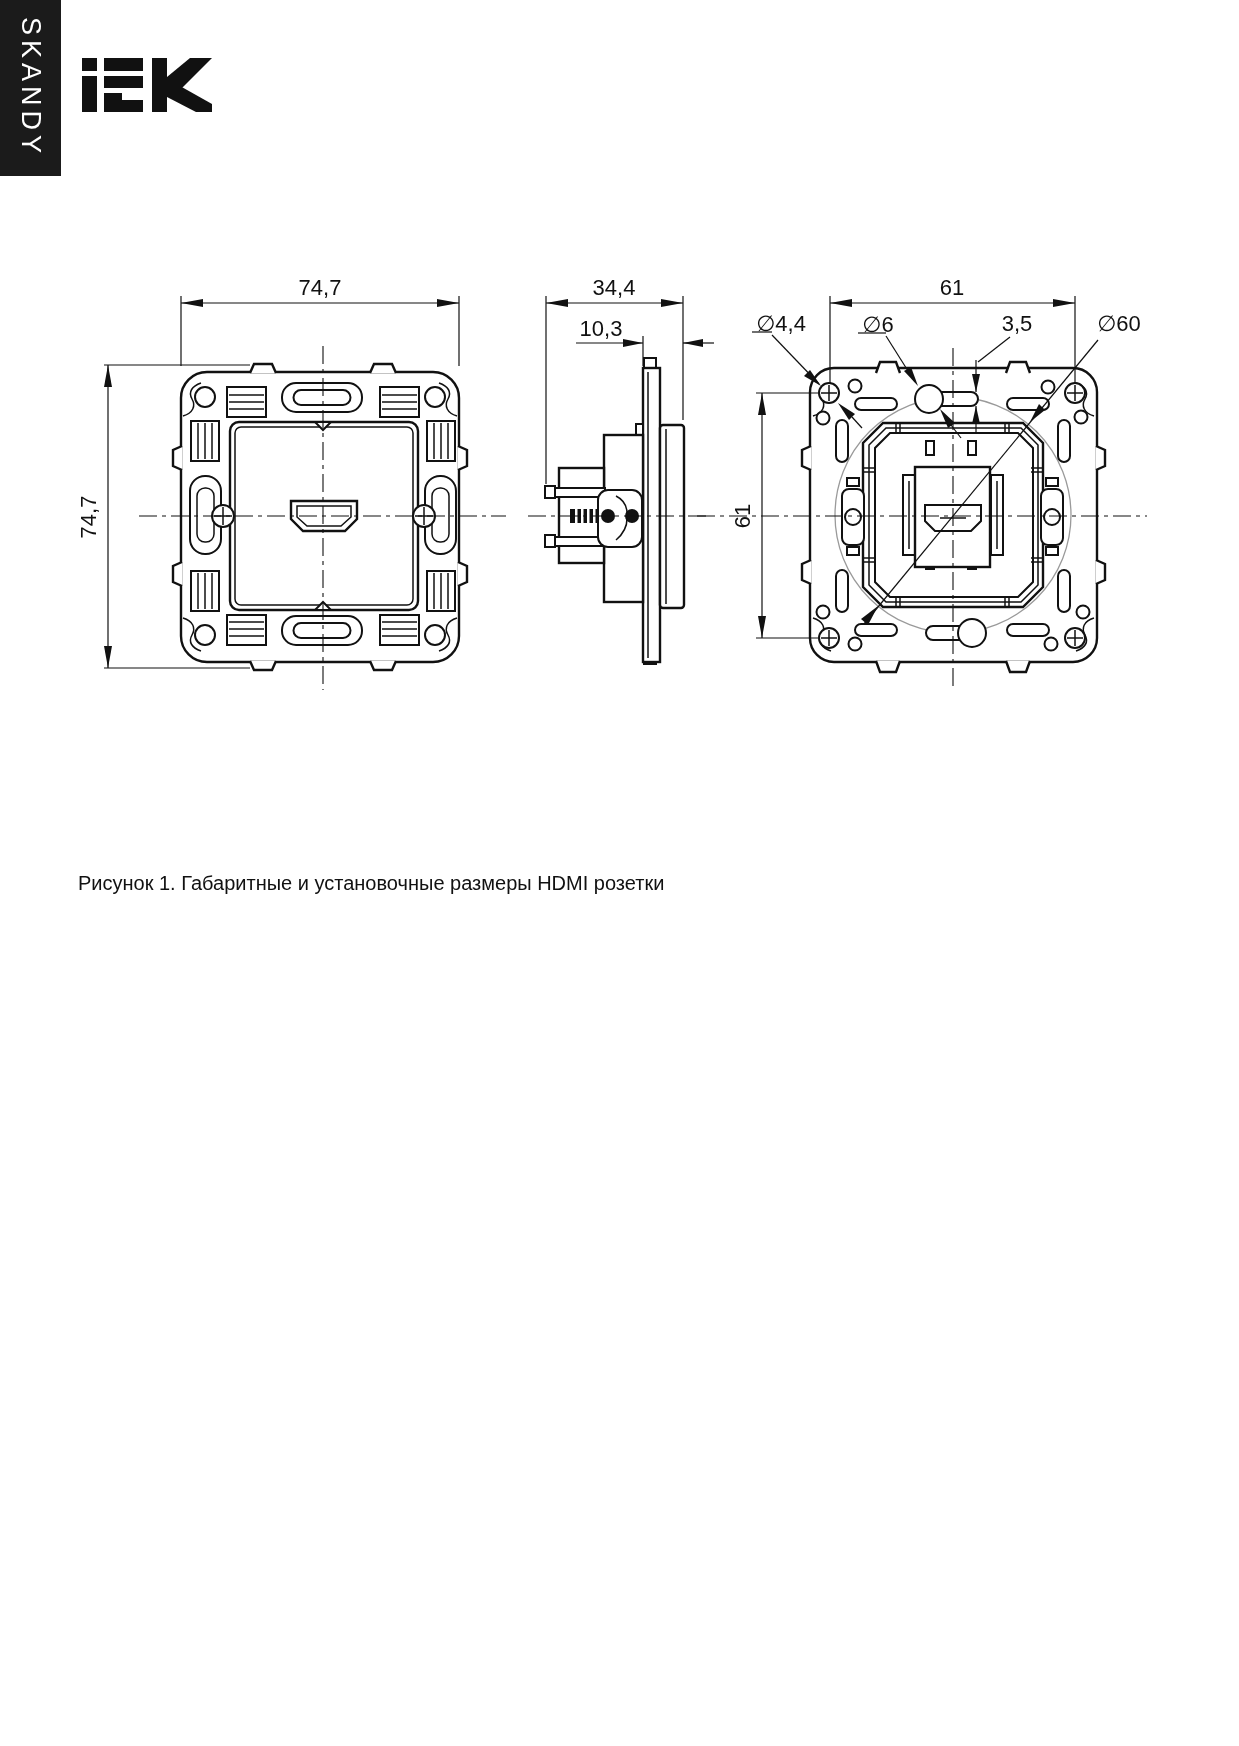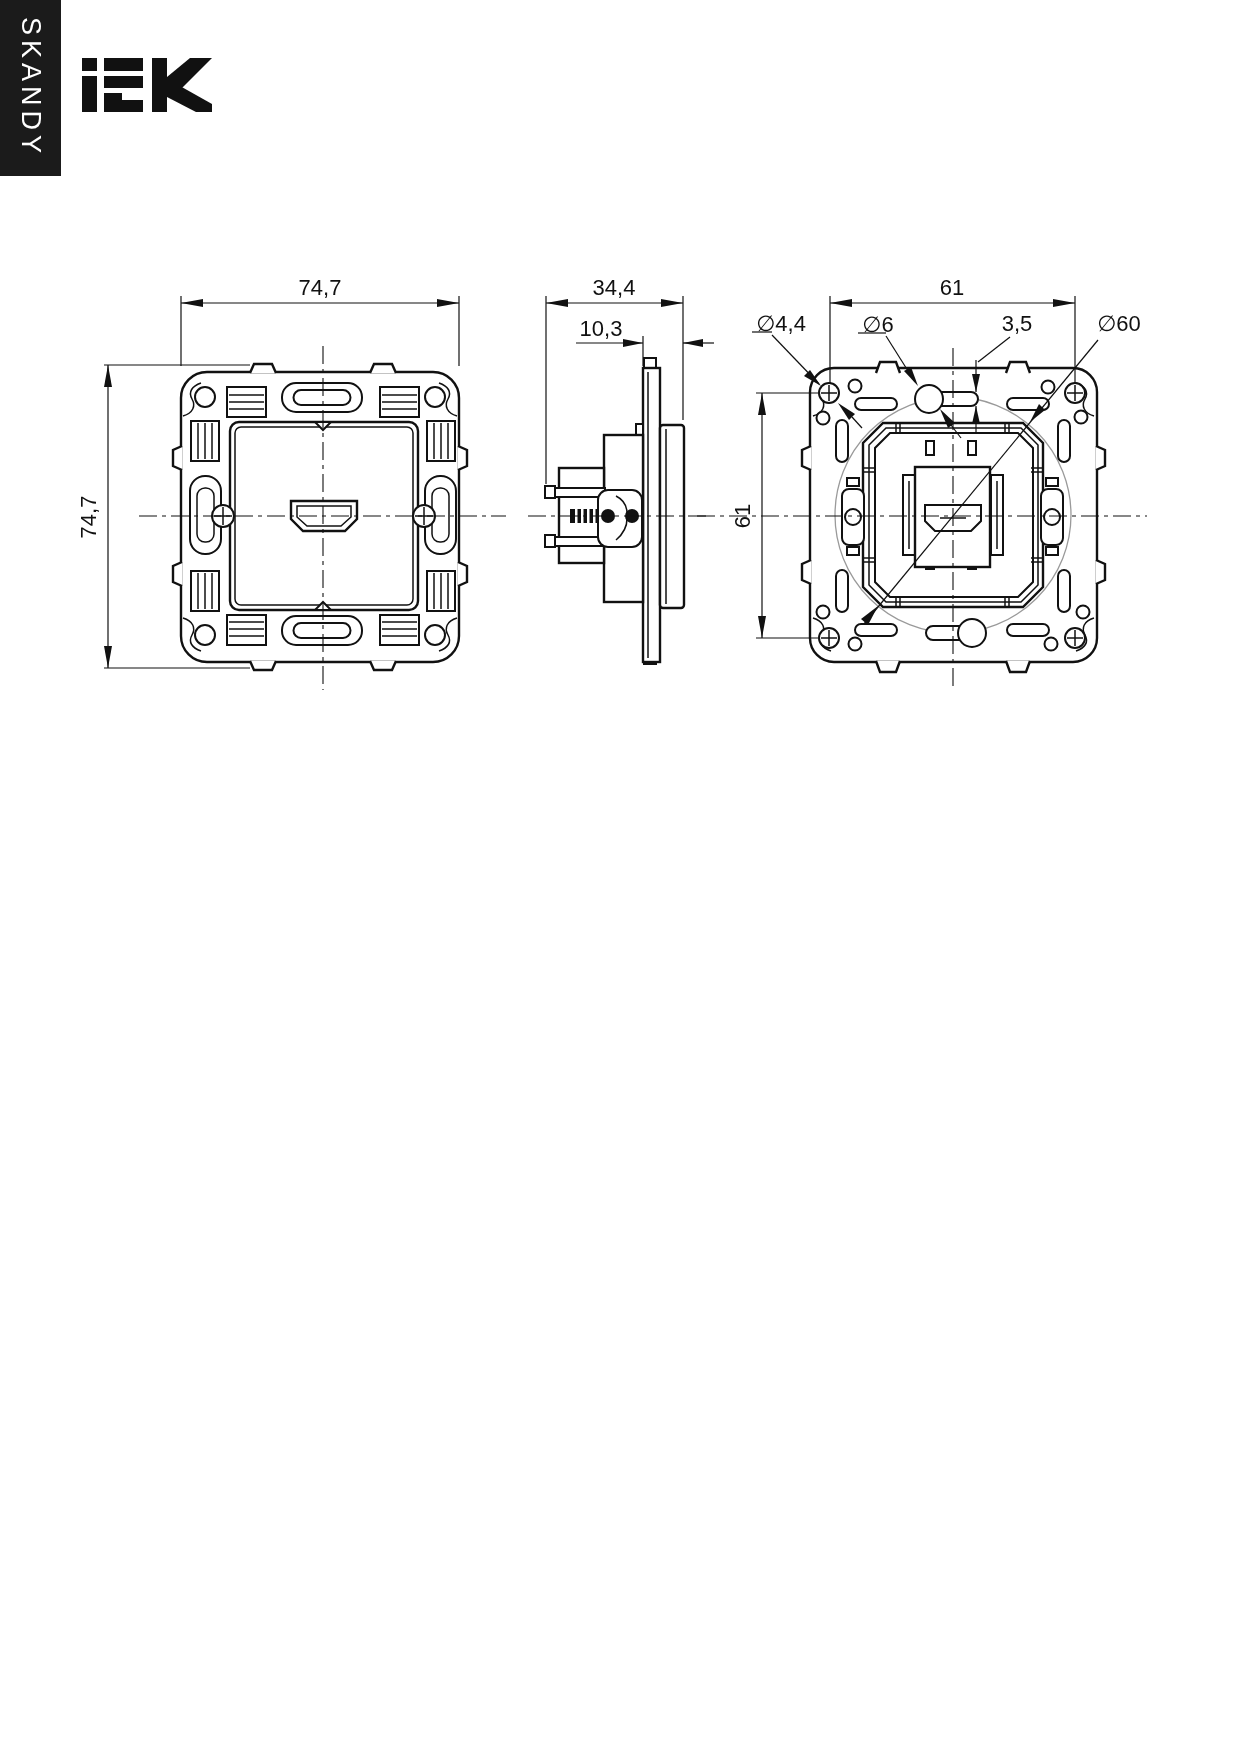--- a/index.html
+++ b/index.html
@@ -362,14 +362,15 @@
 
       <g>
         <line class="thin" x1="1098" y1="340" x2="864" y2="624"></line>
         <polygon class="blk" points="1030,422 1045,410 1039,404"></polygon>
         <polygon class="blk" points="878,606 868,625 861,619"></polygon>
         <text class="dim" x="1119" y="331" text-anchor="middle">∅60</text>
       </g>
     </g>
   </svg>
 
+  <div class="caption">Рисунок 1. Габаритные и установочные размеры HDMI розетки</div>
 
 </div>
 
 </body></html>

